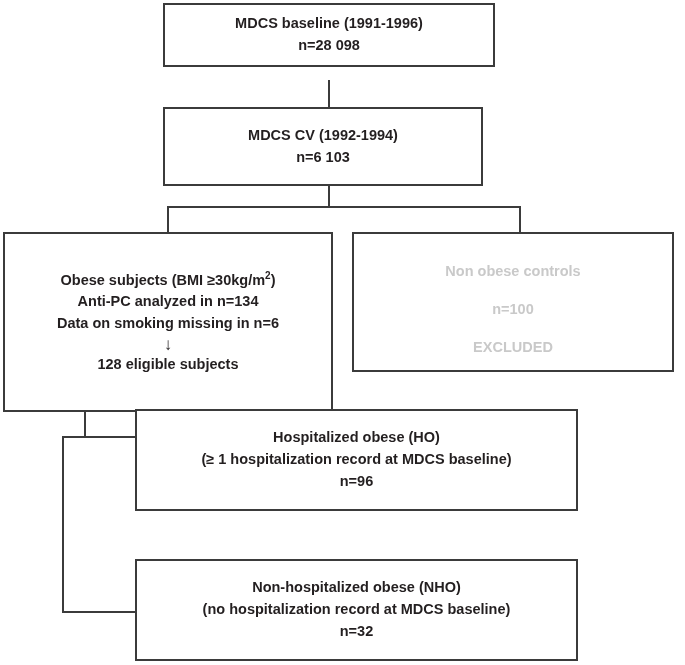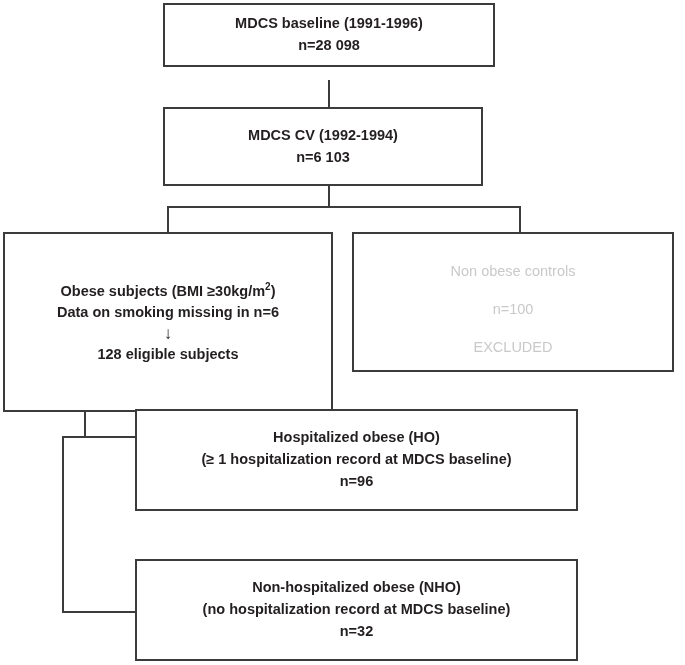--- a/index.html
+++ b/index.html
@@ -35,21 +35,21 @@
   }
   .node .line {
     display: block;
     white-space: nowrap;
   }
   .node.excluded {
     color: #c9c9c9;
     font-weight: bold;
   }
   .node.excluded .line {
-    font-weight: normal;
+    font-weight: bold;
     margin-top: 16px;
   }
   .arrow-glyph {
     display: block;
     font-size: 17px;
     line-height: 1.15;
     font-weight: normal;
   }
   .sup {
     font-size: 10px;
@@ -85,20 +85,21 @@
     <span class="line">n=28 098</span>
   </div>
 
   <div class="node" style="left:163px; top:107px; width:320px; height:79px;">
     <span class="line">MDCS CV (1992-1994)</span>
     <span class="line">n=6 103</span>
   </div>
 
   <div class="node" style="left:3px; top:232px; width:330px; height:180px;">
     <span class="line"><span>Obese subjects (BMI ≥30kg/m</span><span class="sup">2</span><span>)</span></span>
+    <span class="line">Anti-PC analyzed in n=134</span>
     <span class="line">Data on smoking missing in n=6</span>
     <span class="arrow-glyph">↓</span>
     <span class="line">128 eligible subjects</span>
   </div>
 
   <div class="node excluded" style="left:352px; top:232px; width:322px; height:140px;">
     <span class="line">Non obese controls</span>
     <span class="line">n=100</span>
     <span class="line">EXCLUDED</span>
   </div>

